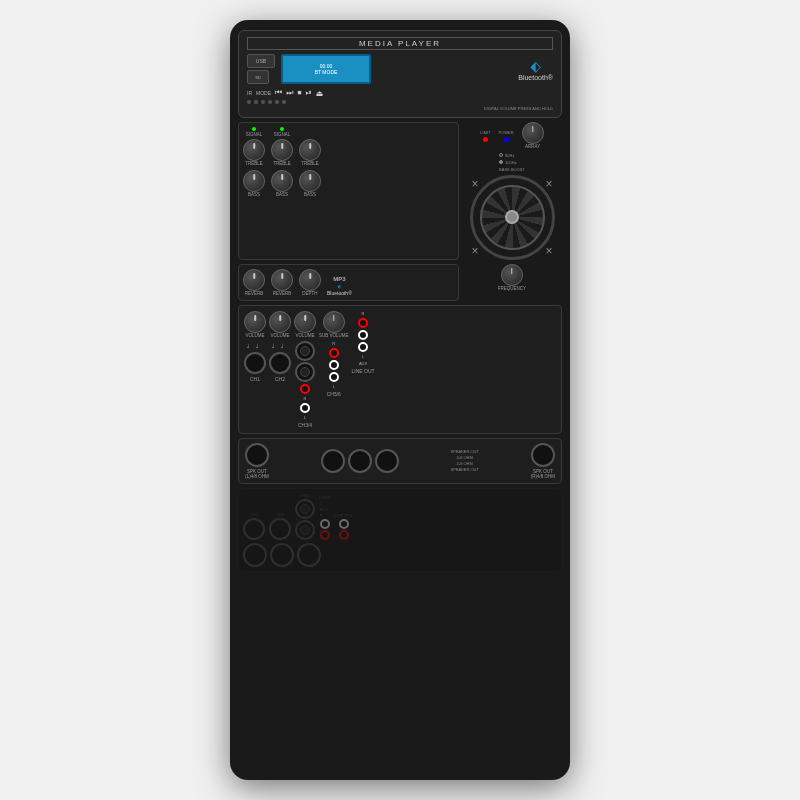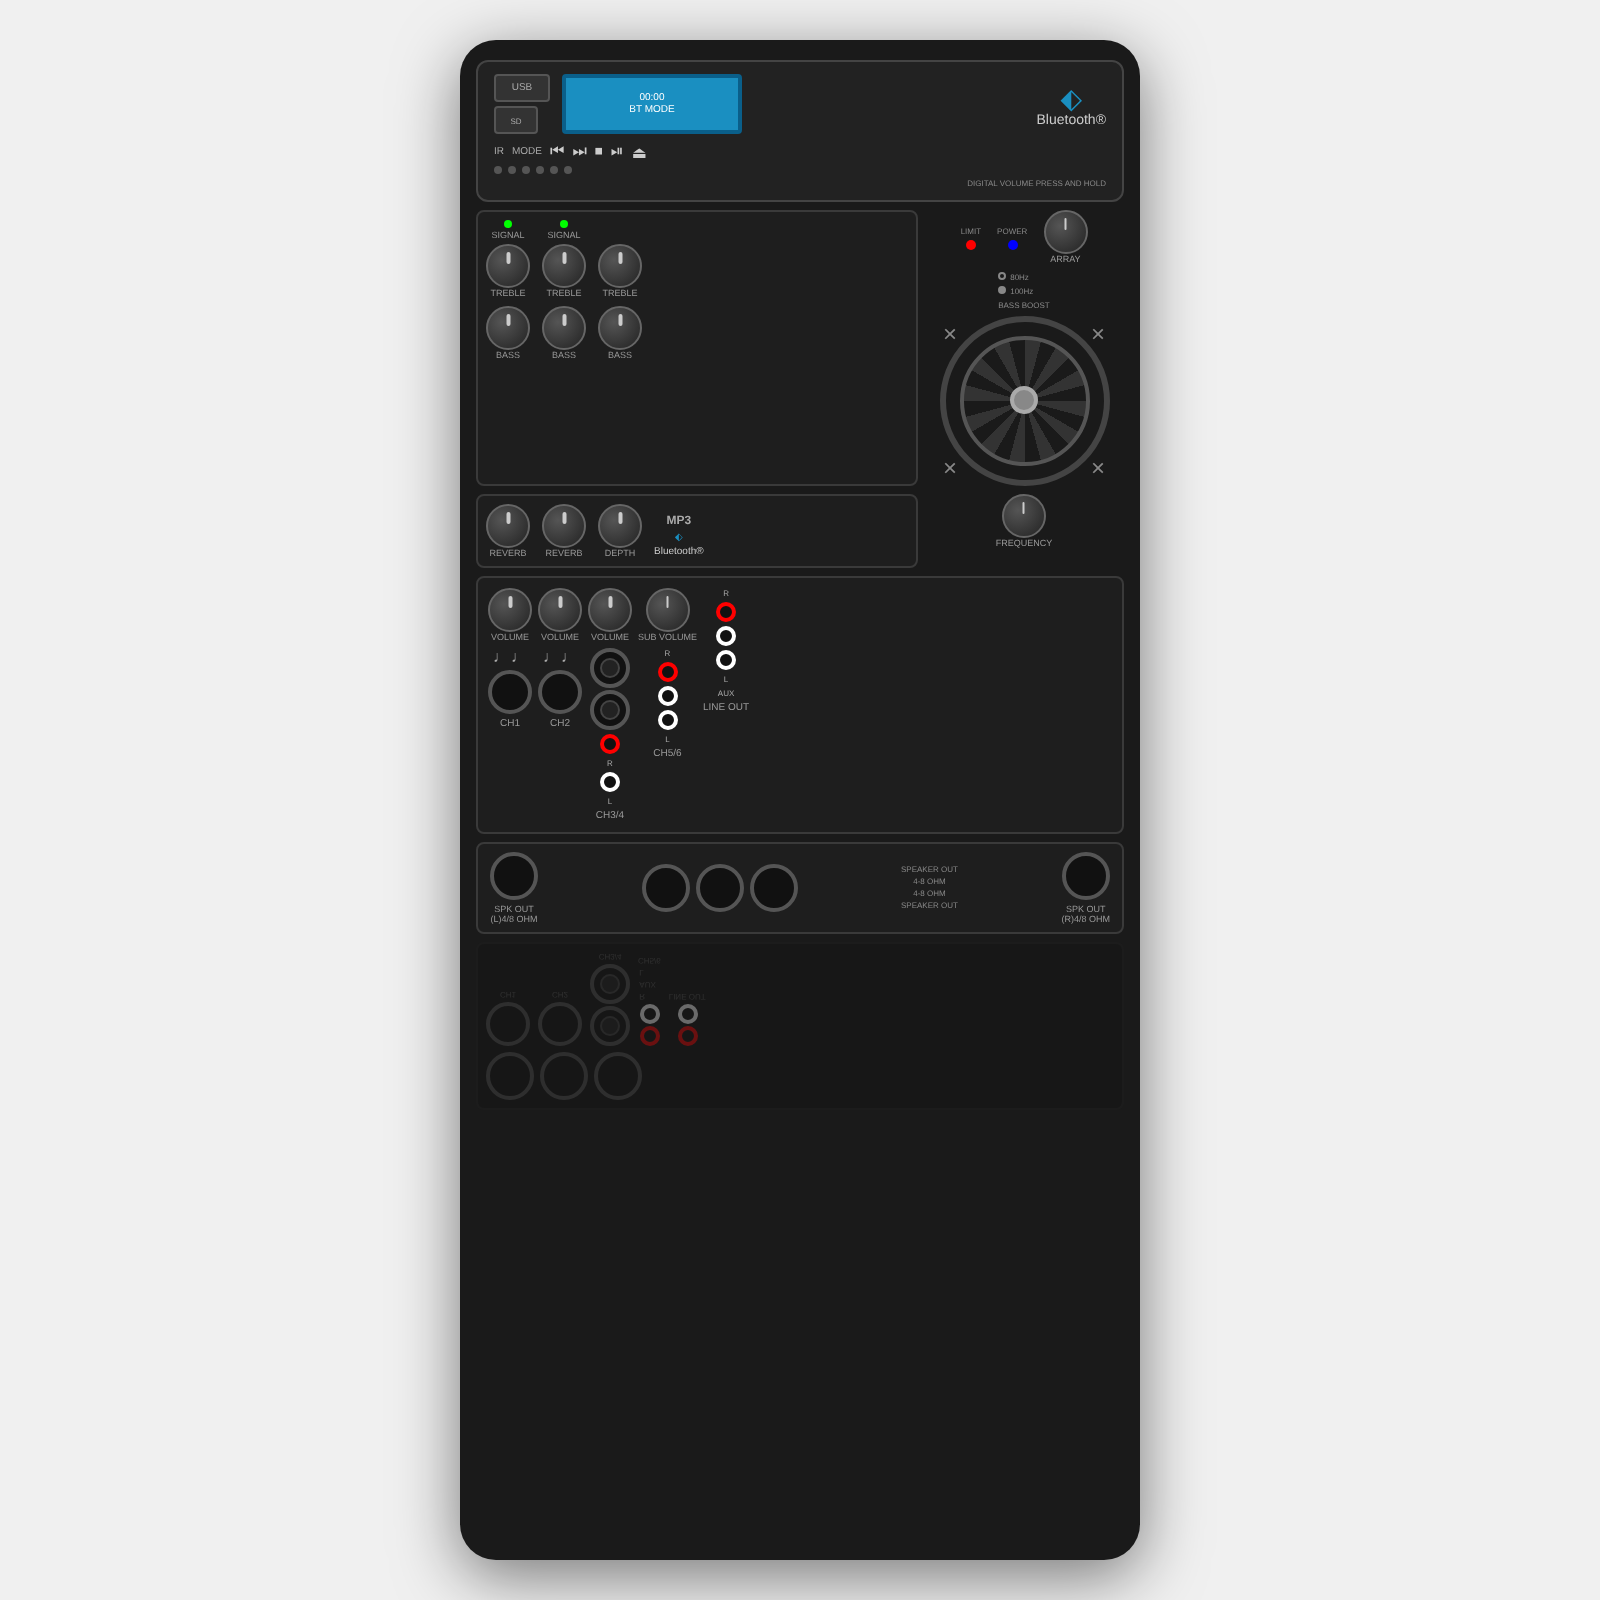--- a/index.html
+++ b/index.html
@@ -361,20 +361,21 @@
       border-radius: 4px;
       padding: 4px;
     }
   </style>
 </head>
 <body>
 
 <div class="device-outer">
 
   <div class="media-player-section">
+    <div class="media-player-title">MEDIA PLAYER</div>
     <div class="media-top-row">
       <div style="display:flex;flex-direction:column;gap:2px;">
         <div class="usb-slot">
           <span class="usb-text">USB</span>
         </div>
         <div class="sd-slot">
           <span style="color:#aaa;font-size:4px;">SD</span>
         </div>
       </div>
       <div class="lcd-display">

